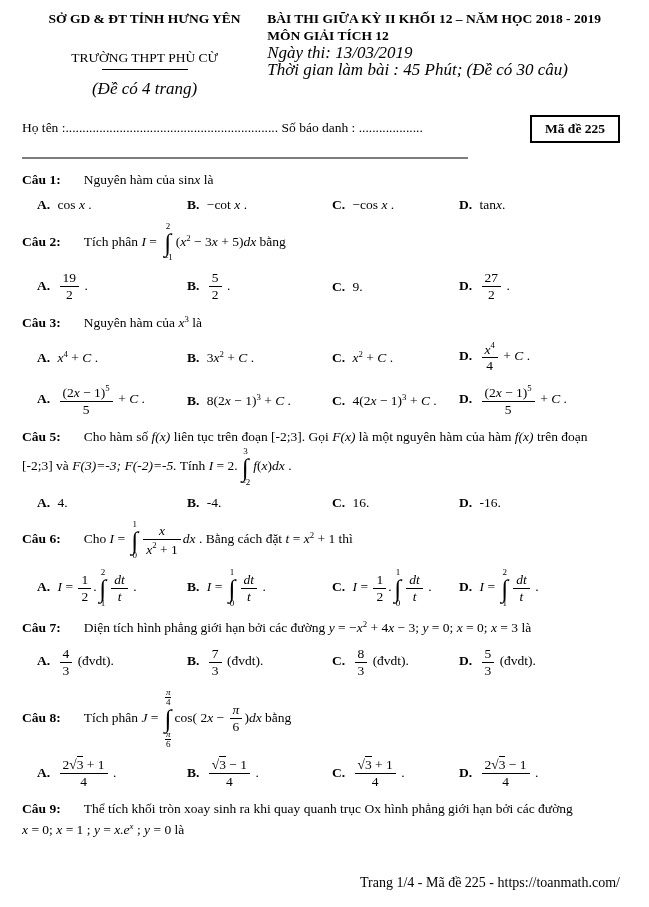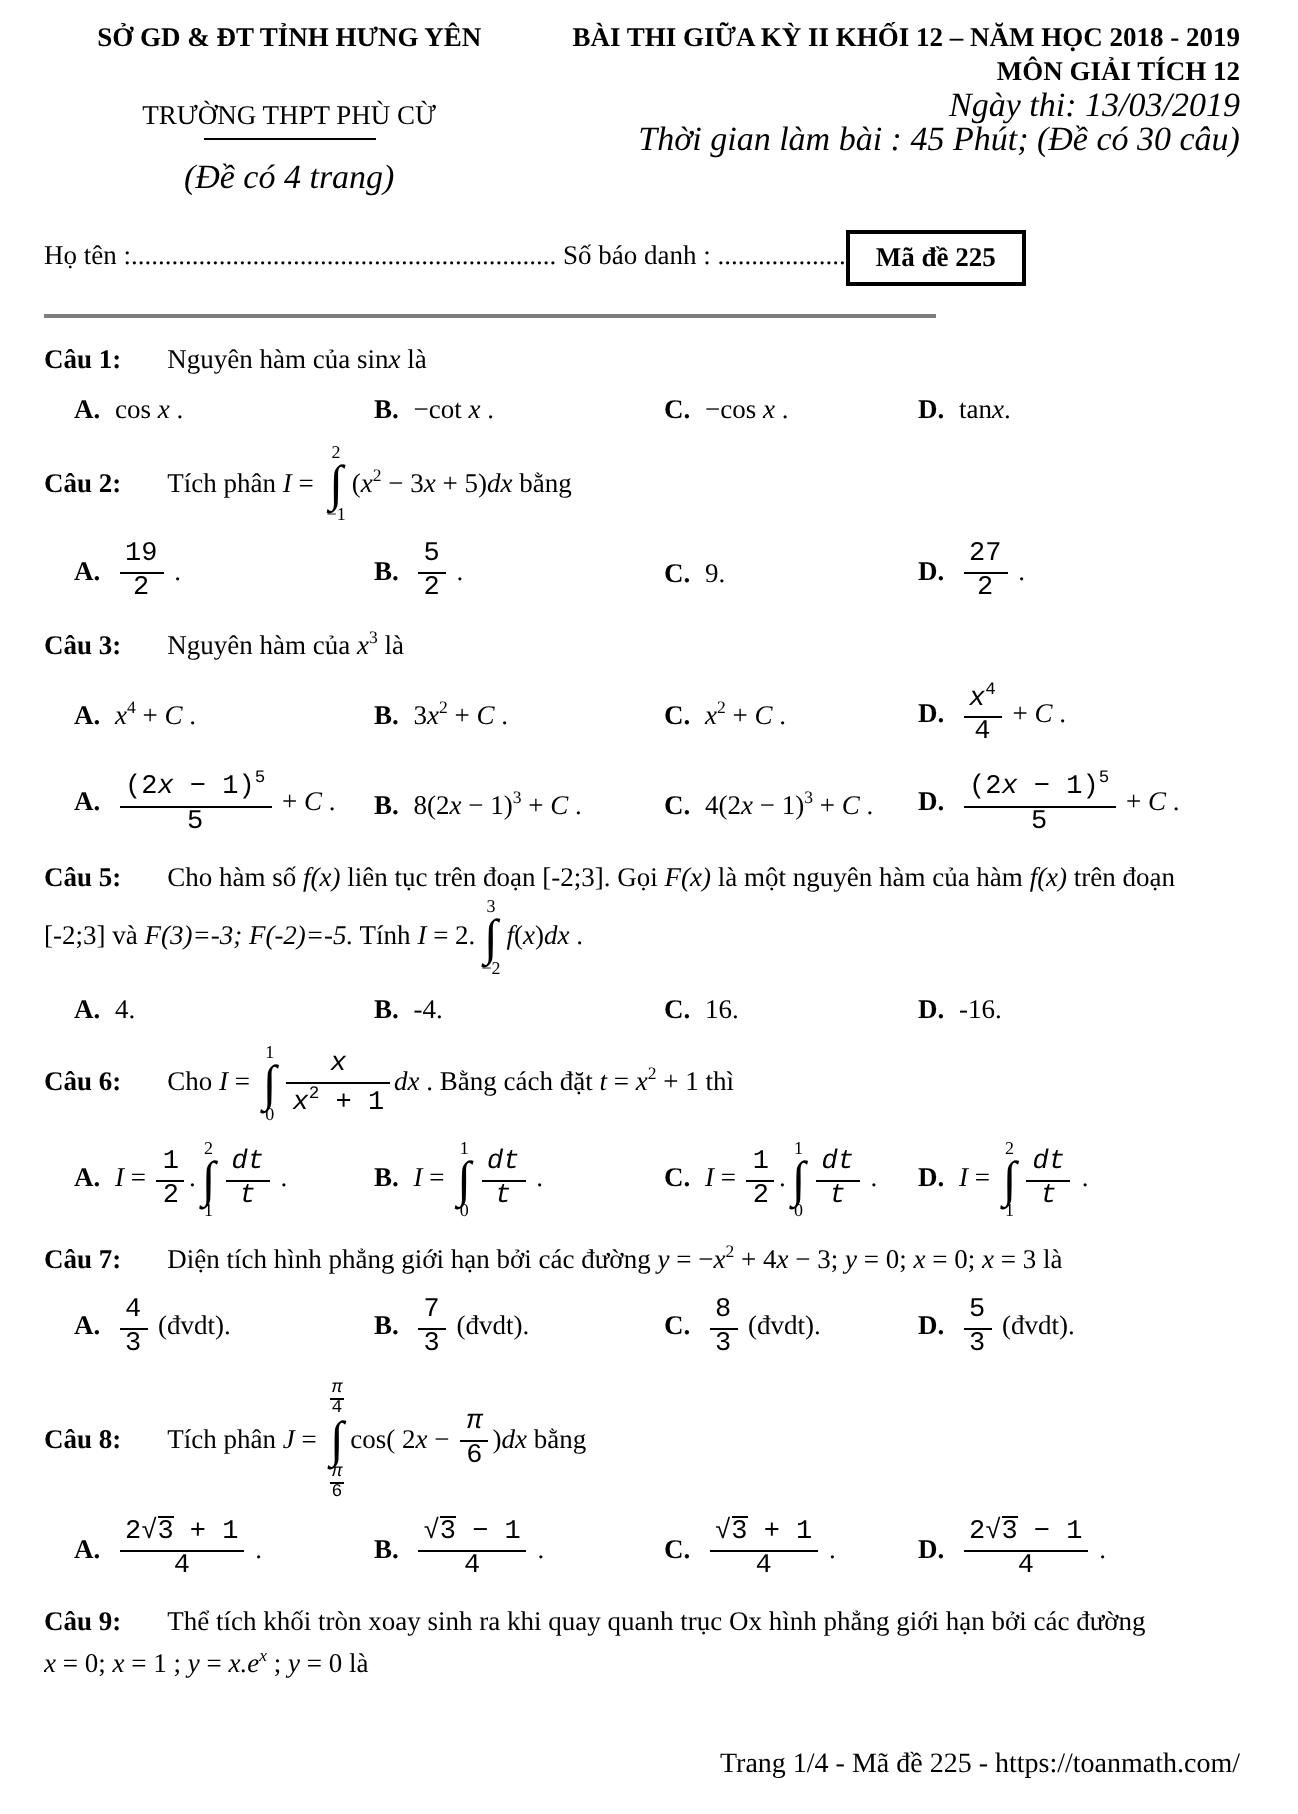--- a/index.html
+++ b/index.html
@@ -8,41 +8,41 @@
     font-family:"Liberation Serif", serif; color:#000; font-size:13.5px;
   }
   .page {
     box-sizing:border-box; width:649px; height:907px;
     padding:10px 29px 16px 22px;
     display:flex; flex-direction:column;
   }
   
   .header { display:flex; }
   .header-left { width:41%; text-align:center; }
-  .header-right { width:59%; text-align:right; }
+  .header-right { width:59%; text-align:left; }
   .h-bold { font-weight:bold; line-height:17px; }
   .h-norm { line-height:17px;margin-top:22px; }
   .h-ital { font-style:italic; font-size:17px; line-height:17px; }
   .short-rule { width:86px; border-bottom:1.5px solid #000; margin:3px auto 10px auto; }
   
-  .name-row { display:flex; align-items:flex-start; margin-top:18px; }
+  .name-row { display:flex; justify-content:space-between; align-items:flex-start; margin-top:18px; }
   .name-fields { padding-top:5px; }
-  .code-box { border:2px solid #000; font-weight:bold; padding:4px 13px; margin-right:18px; white-space:nowrap; }
+  .code-box { border:2px solid #000; font-weight:bold; padding:4px 13px; white-space:nowrap; }
   .rule { border-bottom:2px solid #7d7d7d; width:446px; margin:14px 0 2px 0; }
   
   .questions { flex:1 1 auto; overflow:hidden; }
   .question { margin-top:9px; }
   .stem { line-height:1.5; }
   .qlabel { font-weight:bold; margin-right:23px; }
   .options { display:grid; grid-template-columns:150px 145px 127px 1fr; align-items:center; padding-left:15px; margin-top:7px; }
   .optlabel { font-weight:bold; margin-right:4px; }
   
   .seg-i { font-style:italic; }
   sup { font-size:0.65em; }
-  .frac { display:inline-block; vertical-align:middle; text-align:center; margin:0 2px; line-height:1.18;font-family:Liberation Mono, monospace; }
+  .frac { display:inline-block; vertical-align:middle; text-align:center; margin:0 2px; line-height:1.18; }
   .frac > .num { display:block; border-bottom:1px solid #000; padding:0 3px; }
   .frac > .den { display:block; padding:0 3px; }
   .intwrap { display:inline-flex; flex-direction:column; align-items:center; vertical-align:middle; margin:0 3px; }
   .intwrap .isign { font-size:25px; line-height:0.85; }
   .intwrap .ibound { font-size:9px; line-height:1.1; text-align:center; }
   .intwrap .ibound .frac { margin:0; line-height:1.1; }
   .intwrap .ibound .frac > .num, .intwrap .ibound .frac > .den { padding:0 1px; }
   .sqrt { white-space:nowrap; }
   .sqrt .radcontent { border-top:1px solid #000; }
   

